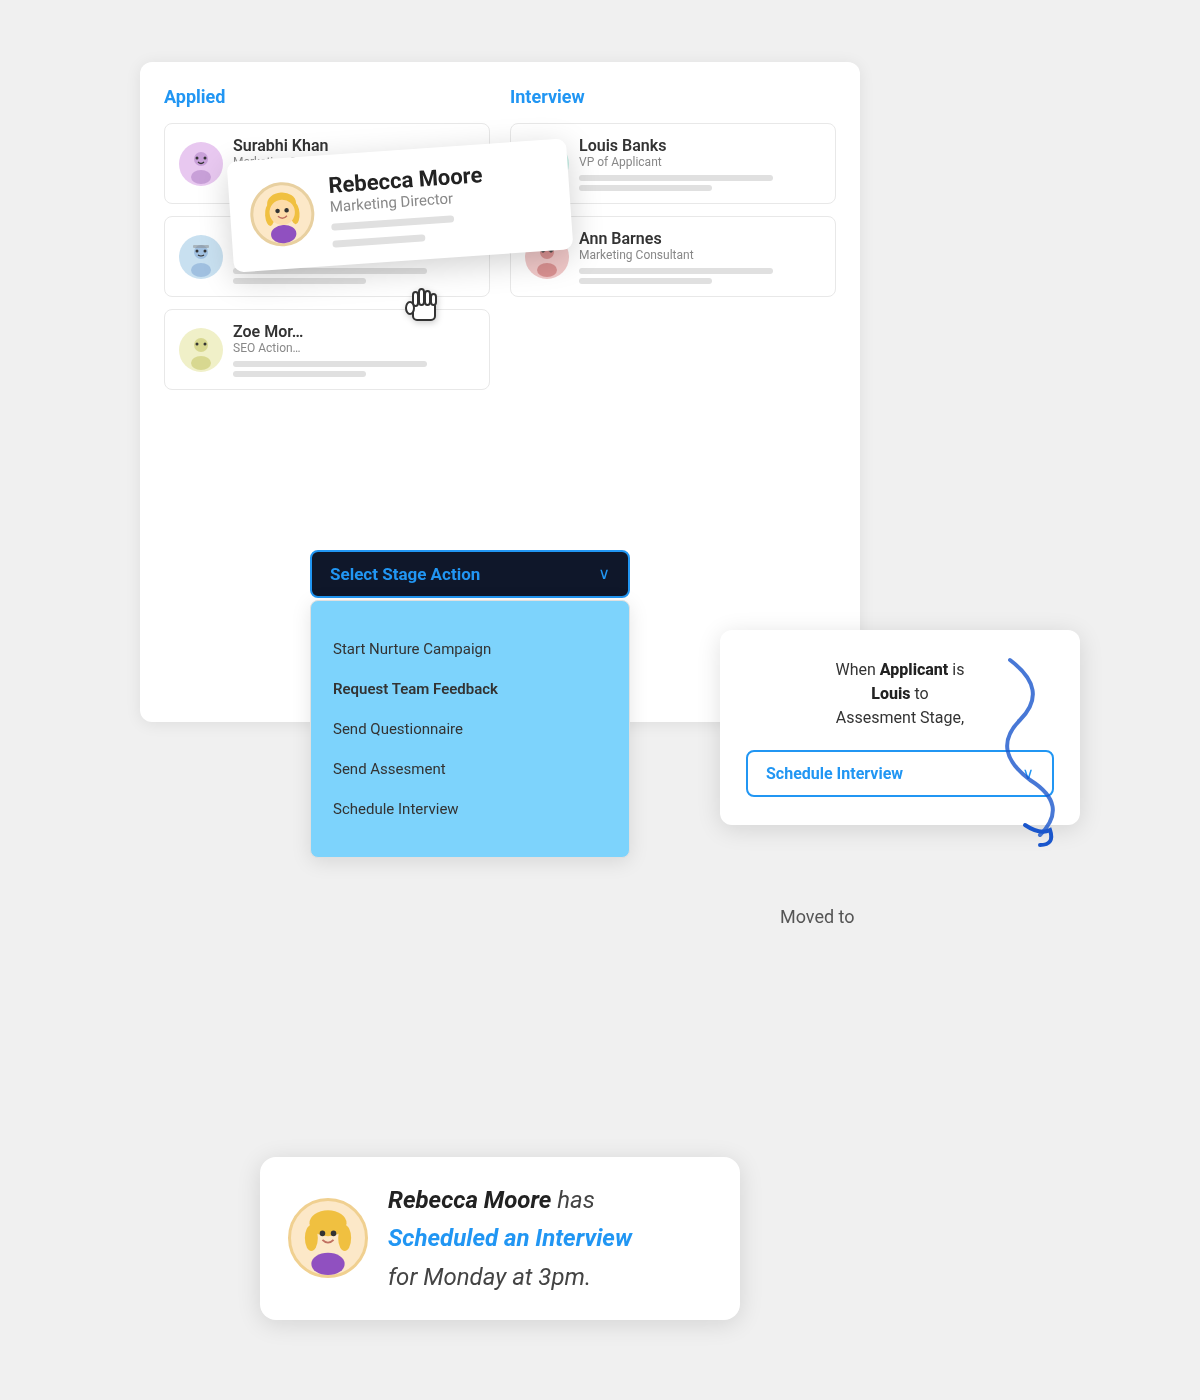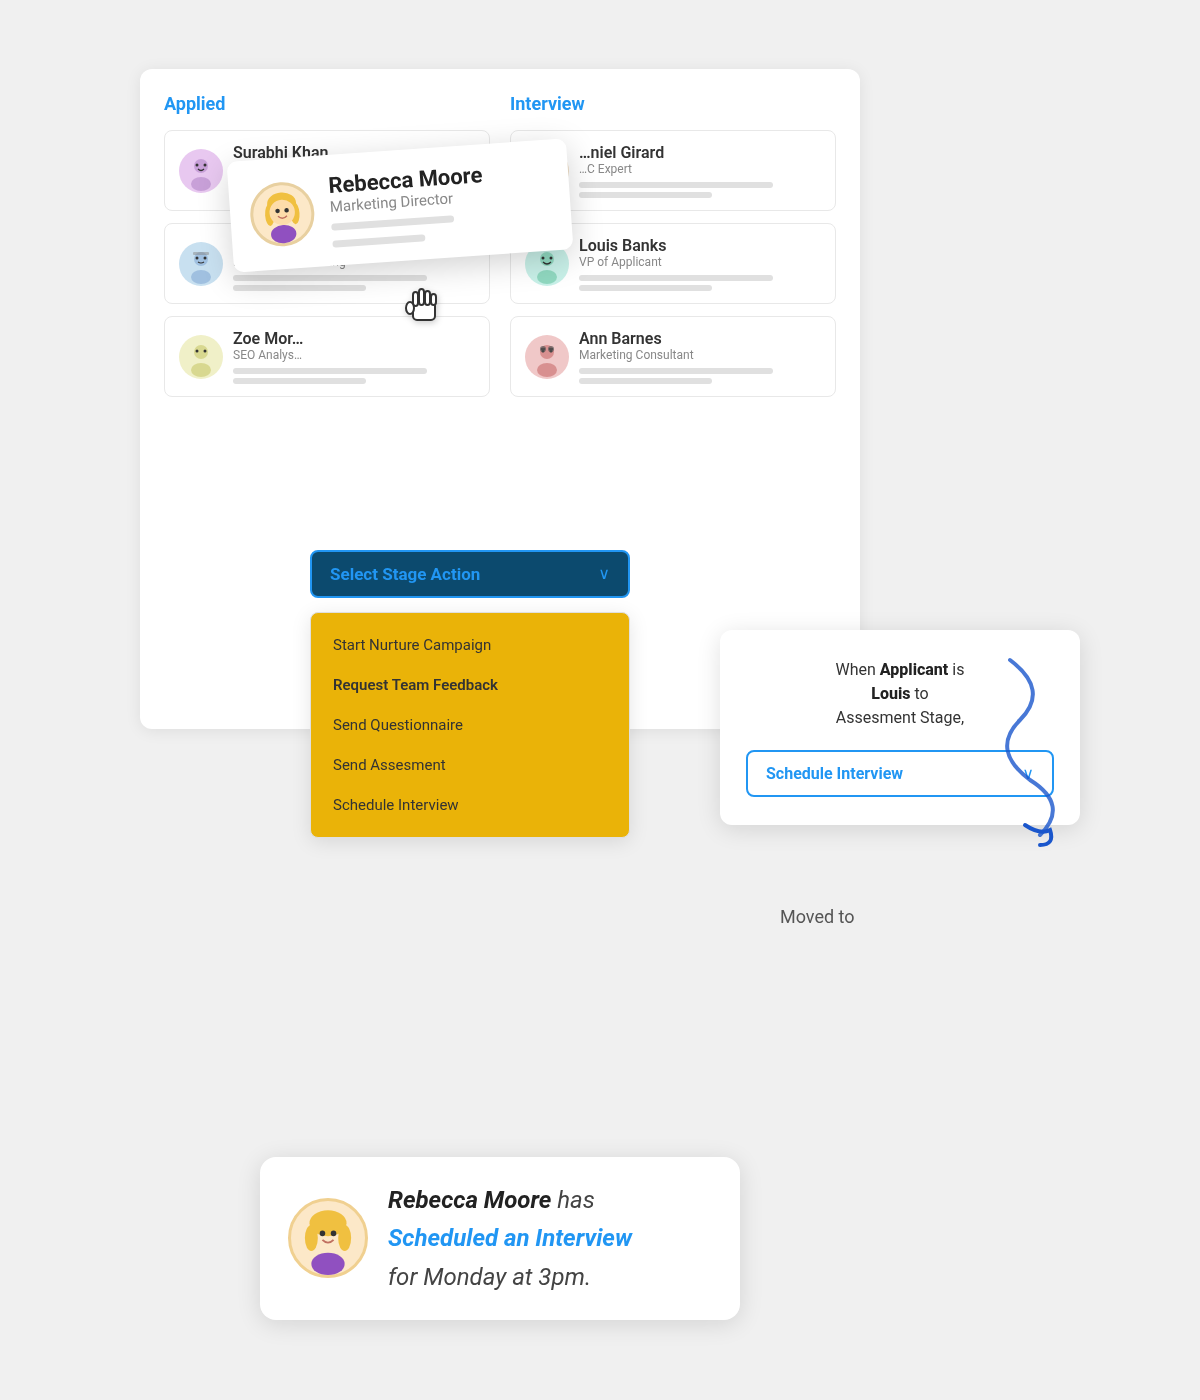--- a/index.html
+++ b/index.html
@@ -16,21 +16,21 @@
 
     .scene {
       position: relative;
       width: 1000px;
       height: 1300px;
     }
 
     
     .kanban-board {
       position: absolute;
-      top: 19px;
+      top: 12px;
       left: 40px;
       width: 720px;
       height: 660px;
       background: #fff;
       border-radius: 12px;
       box-shadow: 0 2px 16px rgba(0,0,0,0.08);
       padding: 24px;
       display: flex;
       gap: 20px;
     }
@@ -168,21 +168,21 @@
     
     .dropdown-container {
       position: absolute;
       top: 500px;
       left: 210px;
       z-index: 20;
       width: 320px;
     }
 
     .dropdown-trigger {
-      background: #0c4a6e;
+      background: #0f172a;
       border: 2px solid #2196F3;
       border-radius: 8px;
       padding: 12px 18px;
       display: flex;
       justify-content: space-between;
       cursor: pointer;
       margin-bottom: 0;
     }
 
     .dropdown-trigger-text {
@@ -190,26 +190,26 @@
       font-weight: 700;
       color: #2196F3;
     }
 
     .dropdown-chevron {
       font-size: 16px;
       color: #2196F3;
     }
 
     .dropdown-menu {
-      background: #eab308;
+      background: #7dd3fc;
       border: 1.5px solid #e0e0e0;
       border-radius: 8px;
-      padding: 12px 0;
+      padding: 28px 0;
       box-shadow: 0 4px 20px rgba(0,0,0,0.1);
-      margin-top: 14px;
+      margin-top: 2px;
     }
 
     .dropdown-item {
       padding: 11px 22px;
       font-size: 15px;
       color: #333;
       cursor: pointer;
     }
 
     .dropdown-item.active {
@@ -390,51 +390,32 @@
           <svg width="44" height="44" viewBox="0 0 44 44">
             <circle cx="22" cy="22" r="20" fill="#f0f0c8"></circle>
             <circle cx="22" cy="17" r="7" fill="#d8d890"></circle>
             <ellipse cx="22" cy="35" rx="10" ry="7" fill="#d8d890"></ellipse>
             <circle cx="18" cy="16" r="1.5" fill="#333"></circle>
             <circle cx="26" cy="16" r="1.5" fill="#333"></circle>
           </svg>
         </div>
         <div class="card-info">
           <div class="card-name">Zoe Mor…</div>
-          <div class="card-role">SEO Analys…</div>
+          <div class="card-role">SEO Action…</div>
           <div class="card-lines">
             <div class="card-line long"></div>
             <div class="card-line medium"></div>
           </div>
         </div>
       </div>
     </div>
 
     <div class="kanban-column">
       <div class="kanban-column-title">Interview</div>
 
-      <div class="kanban-card">
-        <div class="avatar-circle person-daniel">
-          <svg width="44" height="44" viewBox="0 0 44 44">
-            <circle cx="22" cy="22" r="20" fill="#f0e0c8"></circle>
-            <circle cx="22" cy="17" r="7" fill="#d8b880"></circle>
-            <ellipse cx="22" cy="35" rx="10" ry="7" fill="#d8b880"></ellipse>
-            <circle cx="18" cy="16" r="1.5" fill="#333"></circle>
-            <circle cx="26" cy="16" r="1.5" fill="#333"></circle>
-          </svg>
-        </div>
-        <div class="card-info">
-          <div class="card-name">…niel Girard</div>
-          <div class="card-role">…C Expert</div>
-          <div class="card-lines">
-            <div class="card-line long"></div>
-            <div class="card-line medium"></div>
-          </div>
-        </div>
-      </div>
 
       <div class="kanban-card">
         <div class="avatar-circle person-louis">
           <svg width="44" height="44" viewBox="0 0 44 44">
             <circle cx="22" cy="22" r="20" fill="#c8f0e8"></circle>
             <circle cx="22" cy="17" r="7" fill="#90d8c0"></circle>
             <ellipse cx="22" cy="35" rx="10" ry="7" fill="#90d8c0"></ellipse>
             <circle cx="18" cy="16" r="1.5" fill="#333"></circle>
             <circle cx="26" cy="16" r="1.5" fill="#333"></circle>
             <path d="M18 20 Q22 24 26 20" stroke="#333" stroke-width="1.2" fill="none"></path>

